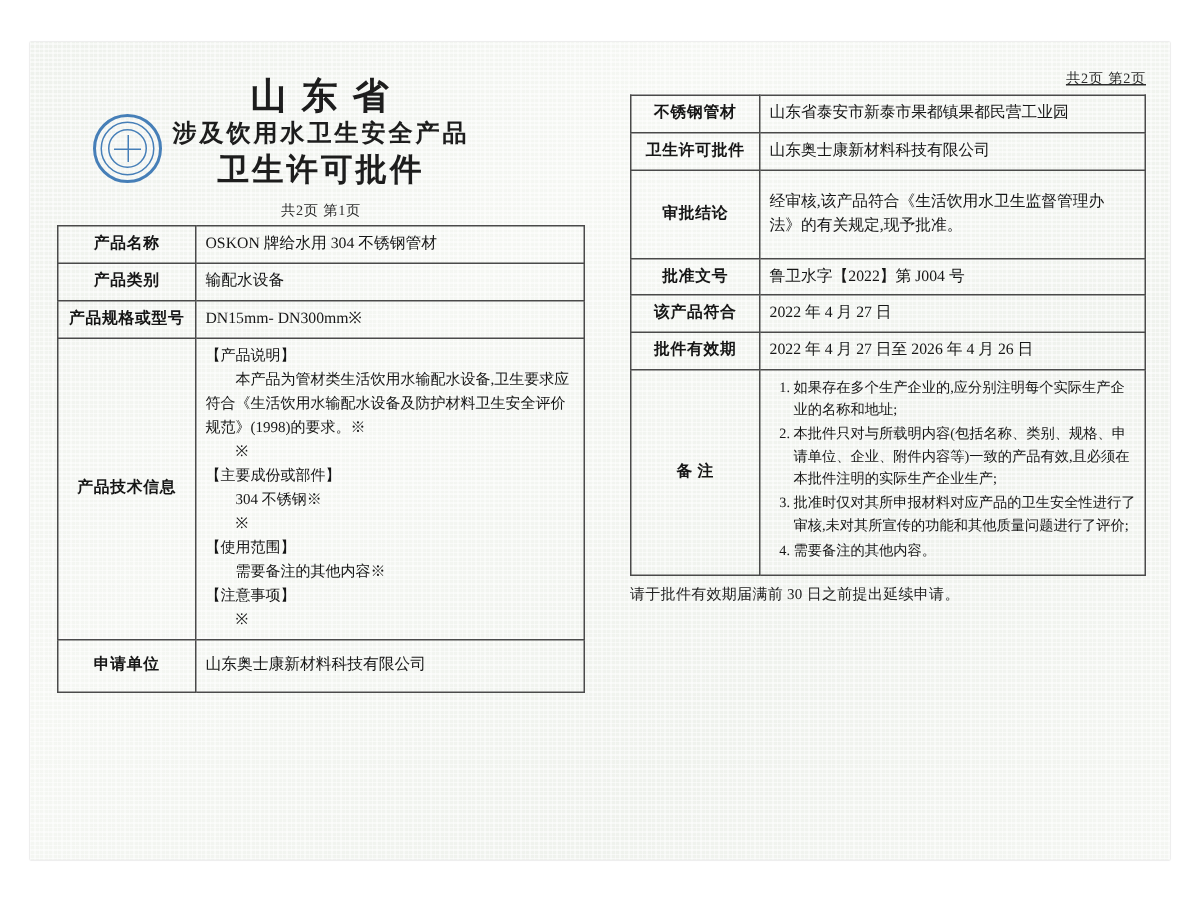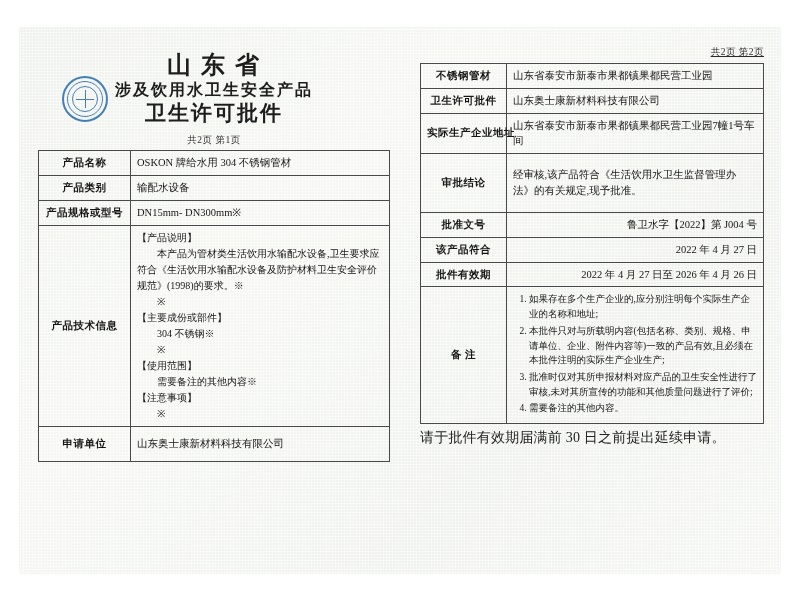--- a/index.html
+++ b/index.html
@@ -116,40 +116,40 @@
   }
   td.label {
     text-align: center;
     font-weight: bold;
     letter-spacing: 0.5px;
     white-space: nowrap;
   }
   td.value {
     text-align: left;
   }
-  td.value-center { text-align: right; }
+  td.value-center { text-align: left; }
   td.top { vertical-align: top; }
 
   .tech-body {
     font-size: 10px;
     line-height: 1.6;
   }
   .tech-body p { margin: 0; }
   .tech-indent { text-indent: 2em; }
 
   .note-list {
     margin: 0;
     padding-left: 16px;
     font-size: 9.5px;
     line-height: 1.55;
   }
   .note-list li { margin-bottom: 2px; }
 
   .footnote {
-    font-size: 14px;
+    font-size: 10px;
     color: #222;
     margin-top: 5px;
     letter-spacing: 0.2px;
   }
 
   .signature {
     margin-top: 18px;
     text-align: right;
     padding-right: 10px;
     font-size: 11px;
@@ -254,24 +254,20 @@
       <tbody>
         <tr>
           <td class="label">不锈钢管材</td>
           <td class="value">山东省泰安市新泰市果都镇果都民营工业园</td>
         </tr>
         <tr>
           <td class="label">卫生许可批件</td>
           <td class="value">山东奥士康新材料科技有限公司</td>
         </tr>
         <tr>
-          <td class="label" style="line-height:1.4">实际生产企业地址</td>
-          <td class="value">山东省泰安市新泰市果都镇果都民营工业园7幢1号车间</td>
-        </tr>
-        <tr>
           <td class="label">审批结论</td>
           <td class="value" style="height:50px">经审核,该产品符合《生活饮用水卫生监督管理办法》的有关规定,现予批准。</td>
         </tr>
         <tr>
           <td class="label">批准文号</td>
           <td class="value value-center">鲁卫水字【2022】第 J004 号</td>
         </tr>
         <tr>
           <td class="label">该产品符合</td>
           <td class="value value-center">2022 年 4 月 27 日</td>

